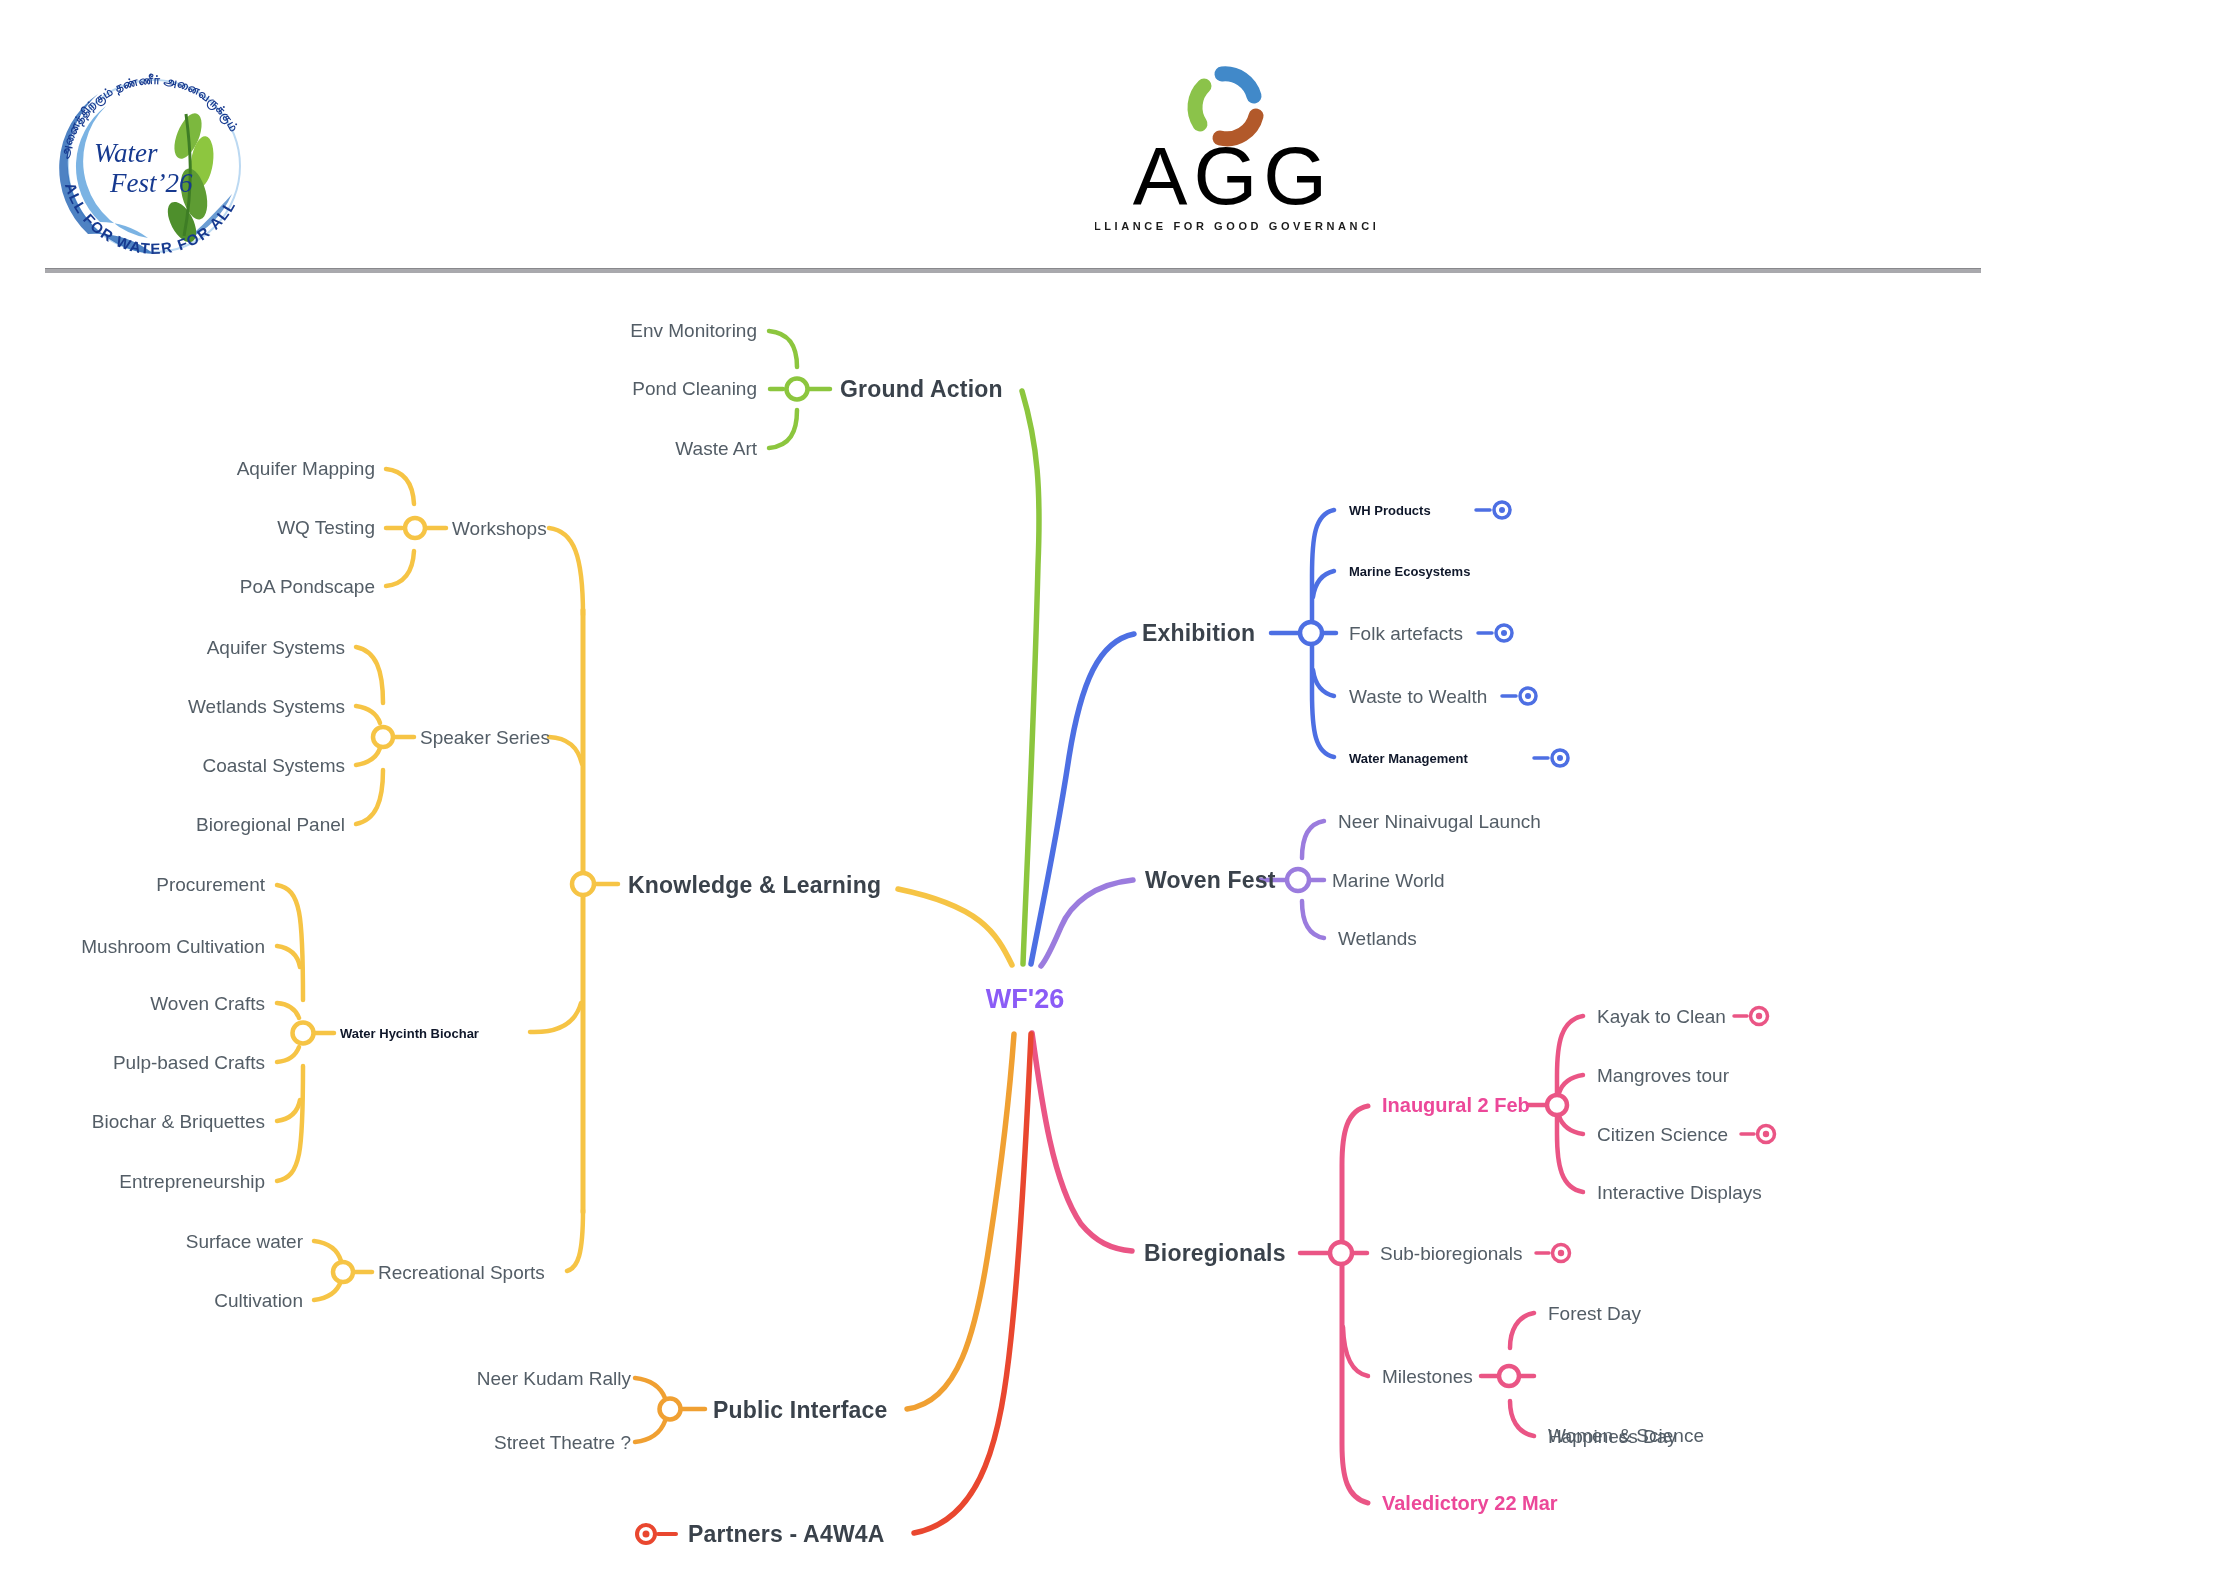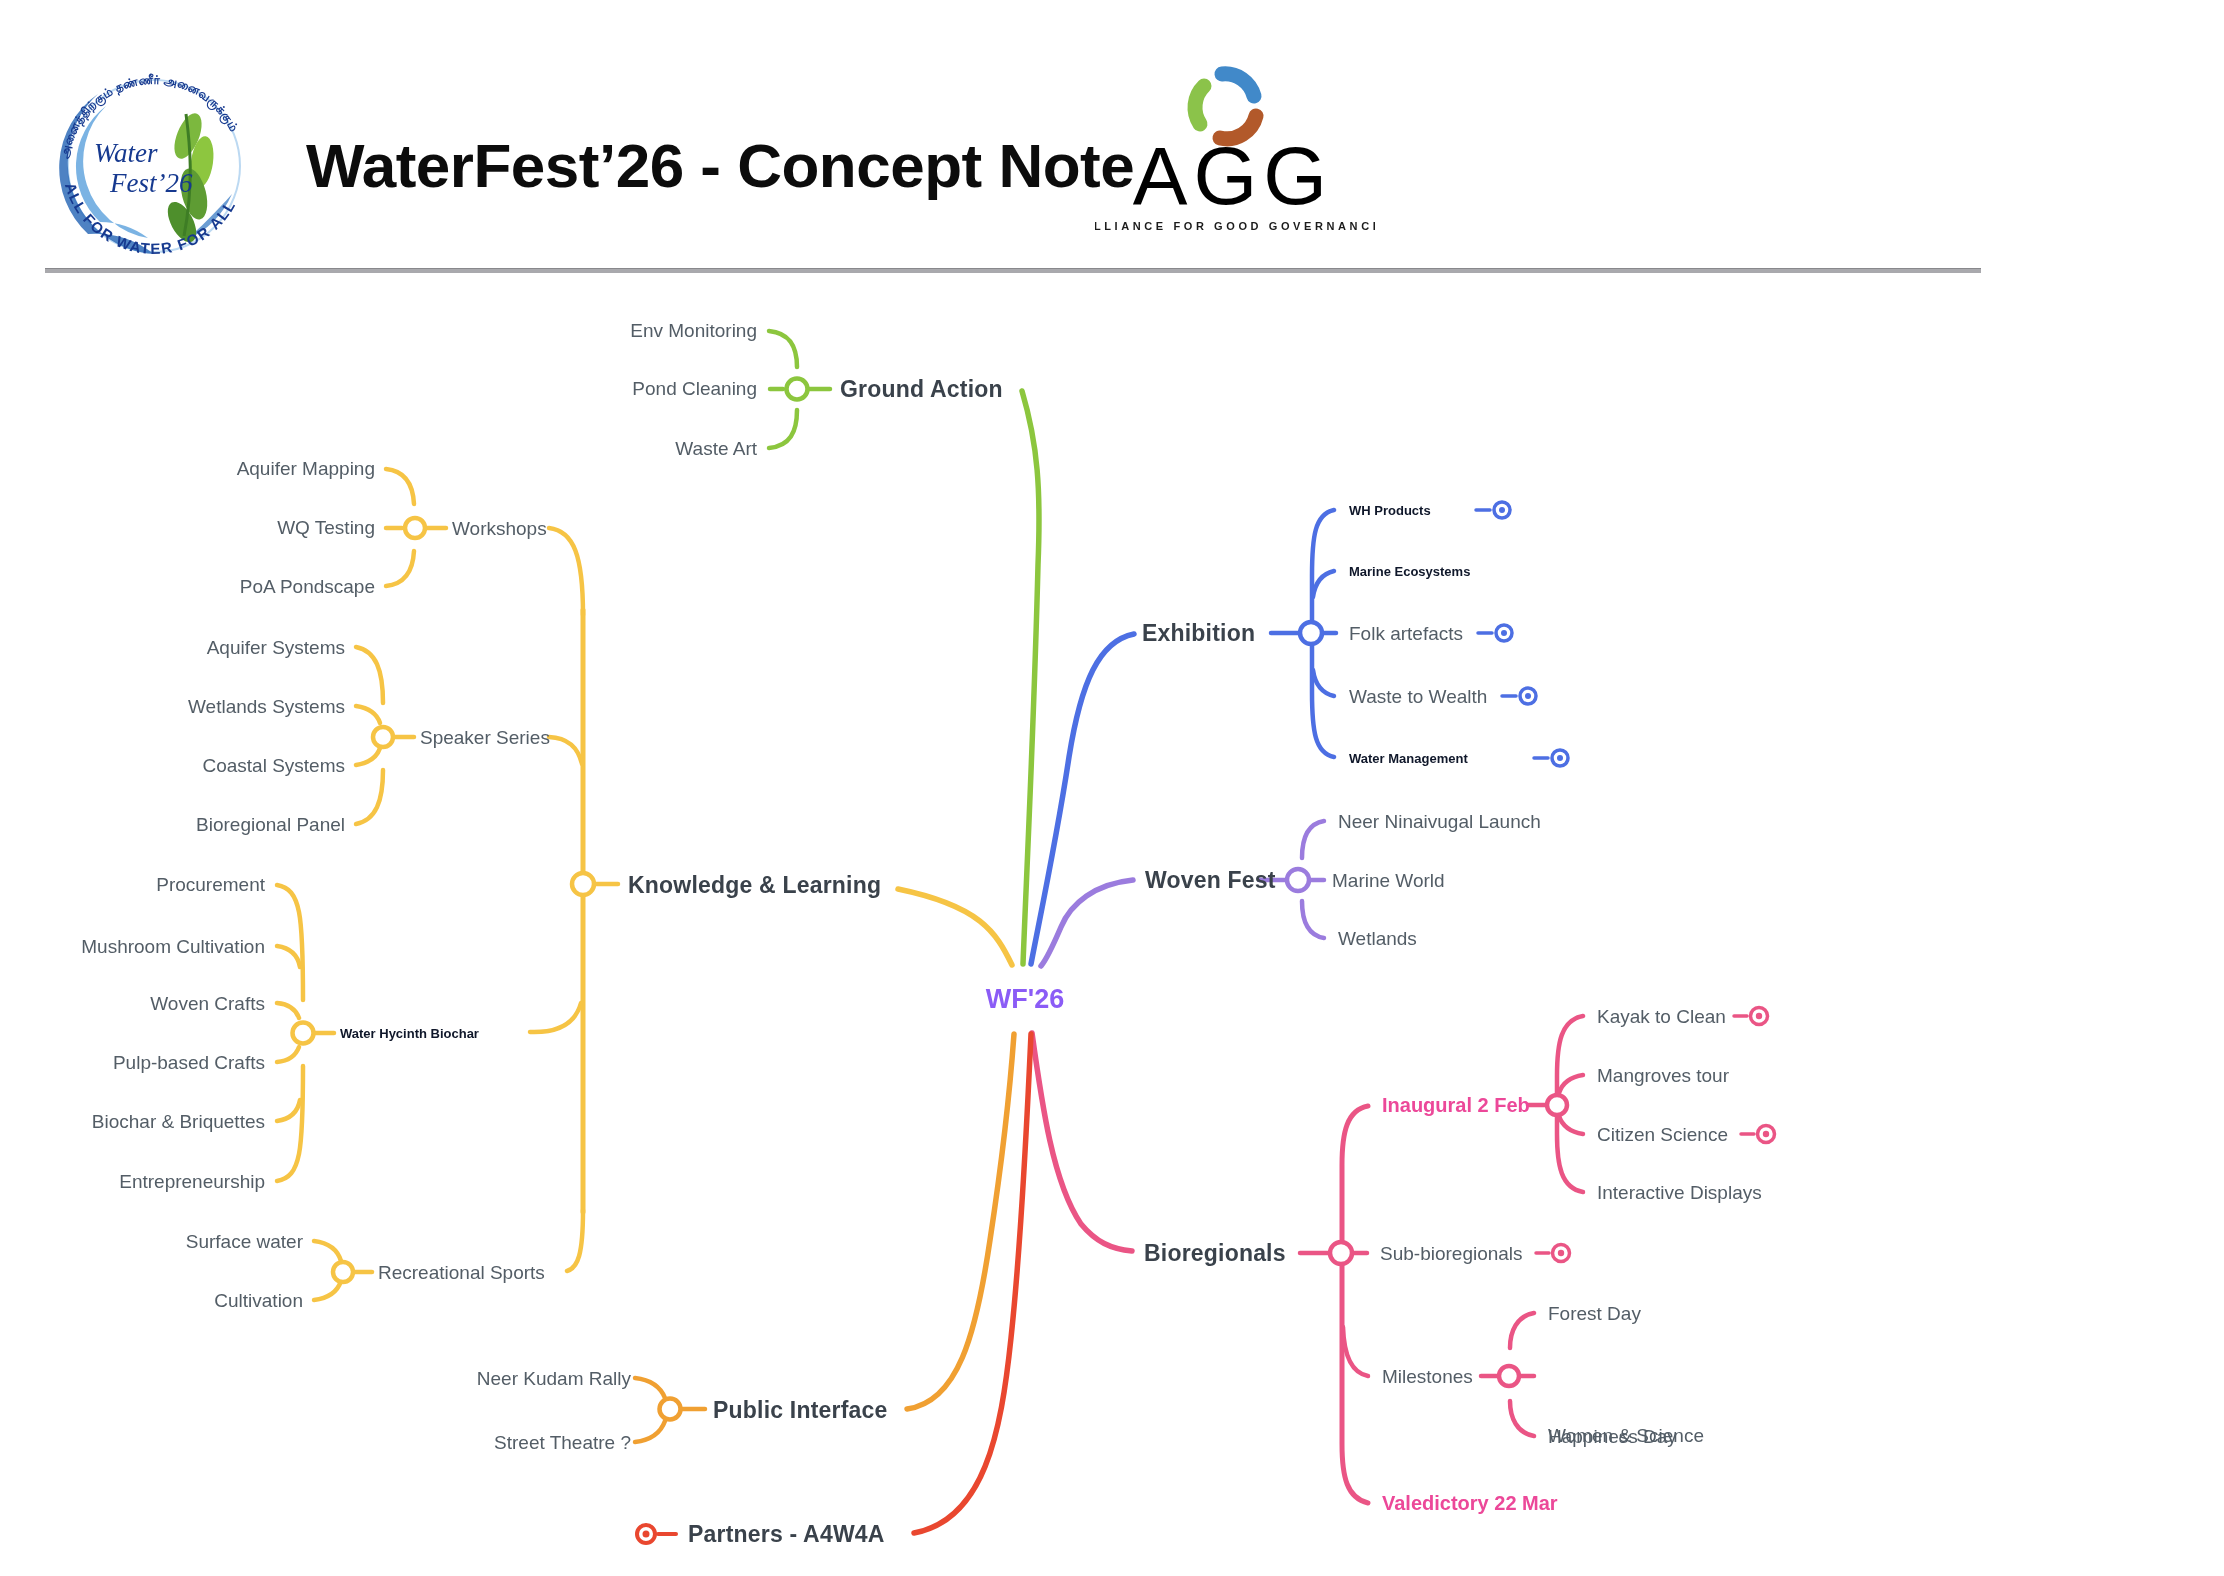--- a/index.html
+++ b/index.html
@@ -18,21 +18,20 @@
   .title{font-size:62px;font-weight:600;color:#0c0c0c;letter-spacing:-.5px;}
   .divider{position:absolute;left:45px;top:268px;width:1936px;height:4px;
            background:#a9a9ad;border-top:1px solid #88888c;}
   .aggtxt{font-size:82px;font-weight:400;color:#0d0d0d;letter-spacing:6px;}
 </style>
 </head>
 <body>
 
 <div id="stage">
 
-  <div class="lbl la title" style="left:306px;top:166px">WaterFest’26 - Concept Note</div>
 
   <svg width="236" height="236" style="left:36px;top:44px" viewBox="0 0 236 236">
     <defs>
       <path id="arcTop" d="M 32,126 A 86,86 0 0 1 204,126" fill="none"></path>
       <path id="arcBot" d="M 26,118 A 92,92 0 0 0 210,118" fill="none"></path>
     </defs>
     <circle cx="118" cy="122" r="86" fill="#ffffff" stroke="#bcd9f2" stroke-width="2"></circle>
     <path d="M 62,50 A 90,90 0 0 0 52,190 A 96,96 0 0 1 118,210 A 92,92 0 0 1 62,50 Z" fill="#2f6cb8" opacity="0.85"></path>
     <path d="M 70,62 A 76,76 0 0 0 64,178 A 80,80 0 0 1 112,194 A 78,78 0 0 1 70,62 Z" fill="#5aa0dc" opacity="0.8"></path>
     <path d="M 150,196 A 90,90 0 0 0 196,150 C 180,168 164,184 150,196 Z" fill="#3b7cc4" opacity="0.75"></path>

